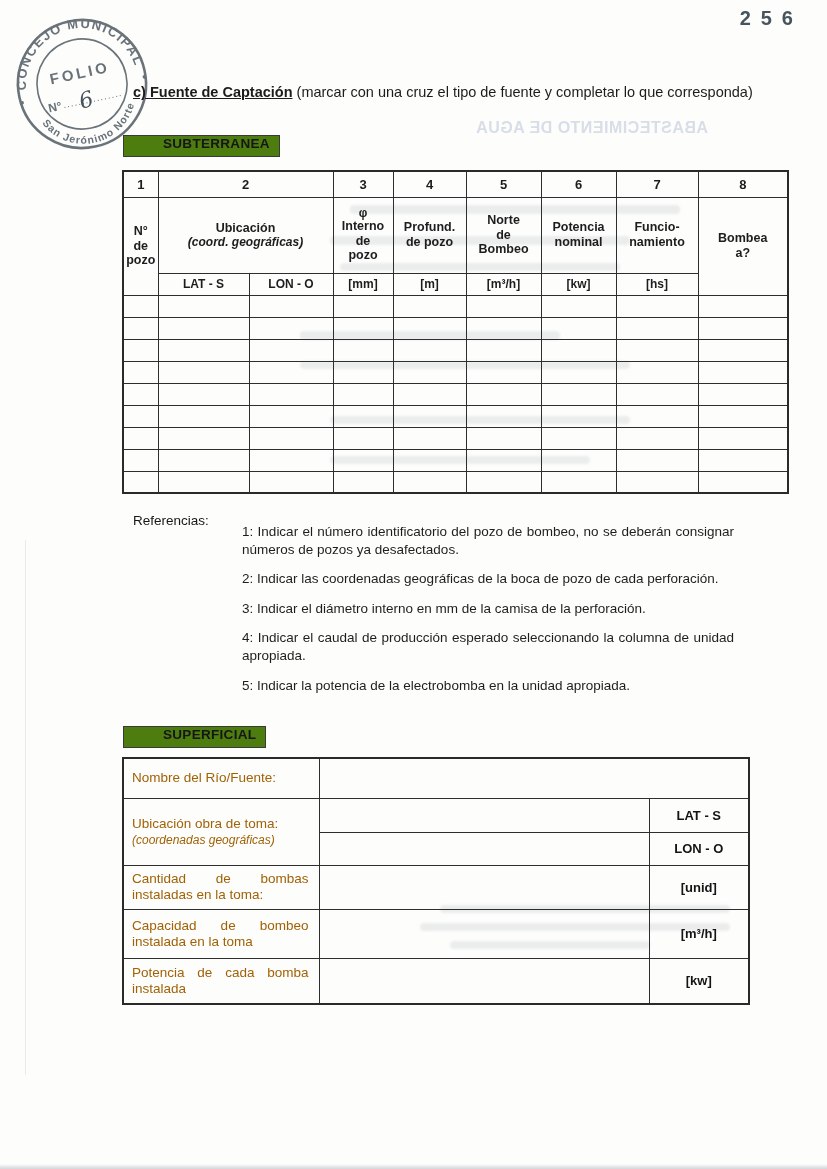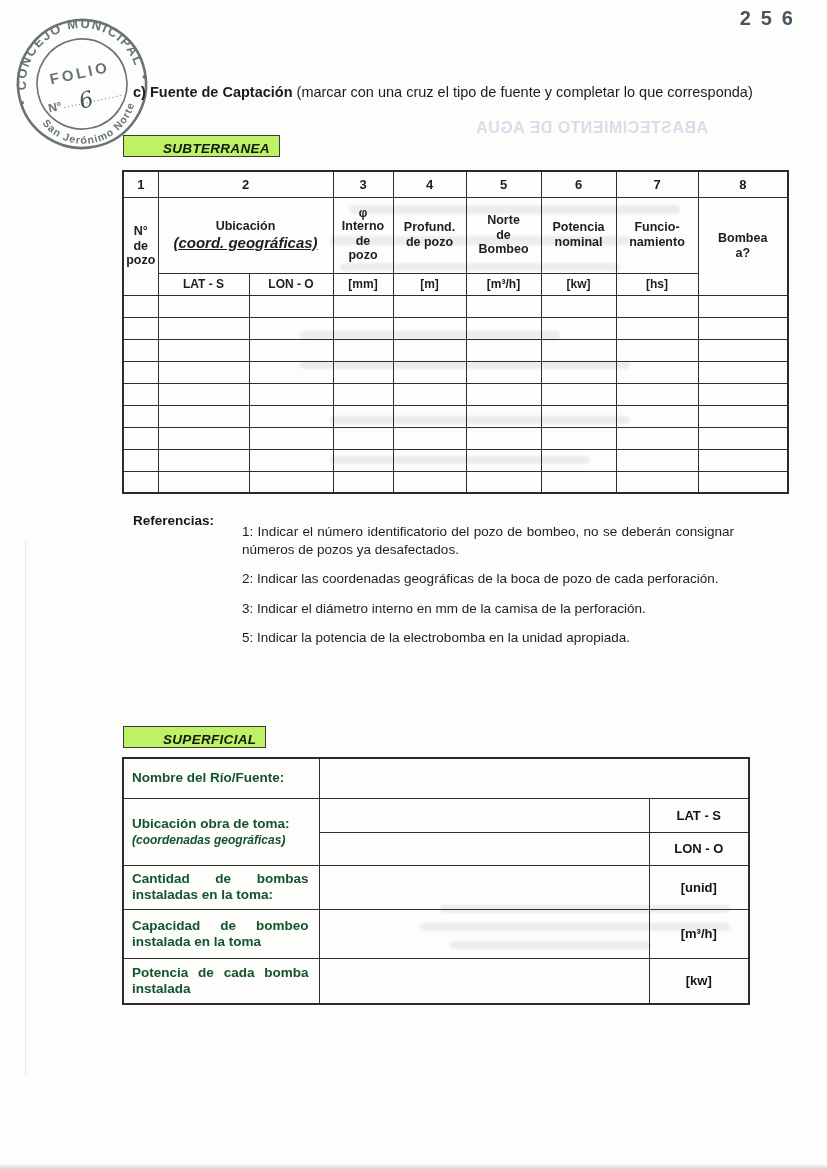--- a/index.html
+++ b/index.html
@@ -31,59 +31,59 @@
     color:#47545e;
   }
   
   .stamp{position:absolute;left:2px;top:4px;width:160px;height:160px;
     transform:rotate(-12deg);opacity:.9;}
   
   .section-title{
     position:absolute;left:133px;top:82px;width:652px;
     font-size:14.5px;line-height:20px;color:#1c1c1c;text-align:justify;
   }
-  .section-title b{font-weight:bold;}
+  .section-title b{font-weight:bold;text-decoration:underline;}
   
   .check-box{
-    position:absolute;display:flex;align-items:flex-end;
-    border:1.5px solid #3a3a3a;background:#bef264;height:20px;font-style:italic;
+    position:absolute;display:flex;align-items:flex-start;
+    border:1.5px solid #3a3a3a;background:#4d7c0f;height:20px;
   }
   .check-box .cb{width:29px;border-right:1.5px solid #3a3a3a;}
   .check-box .cb-label{
     display:flex;align-items:center;padding:0 9px;
     font-weight:bold;font-size:13.5px;letter-spacing:.3px;color:#161616;
   }
   
   table{border-collapse:collapse;table-layout:fixed;}
   .wells-table{position:absolute;left:122px;top:170px;width:665px;
     border:2px solid #2a2a2a;}
   .wells-table td{border:1px solid #2e2e2e;text-align:center;vertical-align:middle;
     padding:1px 2px;overflow:hidden;}
   .wells-table tr.nums{height:26px;}
   .wells-table tr.nums td{font-weight:bold;font-size:13px;}
   .wells-table tr.labels{height:76px;}
   .wells-table tr.labels td{font-weight:bold;font-size:12.5px;line-height:1.18;}
   .wells-table tr.units{height:22px;}
   .wells-table tr.units td{font-weight:bold;font-size:12px;}
   .wells-table tr.body-row{height:22px;}
-  .coord-sub{display:block;font-size:15px;font-style:italic;font-weight:bold;text-decoration:underline;}
+  .coord-sub{display:block;font-size:12px;font-style:italic;font-weight:bold;}
   .phi{display:block;font-size:12px;line-height:1;}
   .pre{white-space:pre-line;}
   
   .ref-label{position:absolute;left:133px;top:513px;
-    font-weight:bold;font-size:13.5px;color:#171717;}
+    font-weight:normal;font-size:13.5px;color:#171717;}
   .ref-items{position:absolute;left:230px;top:511px;width:516px;
     font-size:13.5px;line-height:17.6px;color:#1e1e1e;}
   .ref-items p{margin:12px;text-align:justify;}
   
   .surface-table{position:absolute;left:122px;top:757px;width:626px;
     border:2px solid #2a2a2a;}
   .surface-table td{border:1px solid #2e2e2e;vertical-align:middle;overflow:hidden;}
   .surface-table td.lbl{
-    font-weight:bold;font-size:13.5px;line-height:16px;color:#14532d;
+    font-weight:normal;font-size:13.5px;line-height:16px;color:#a16207;
     padding:4px 10px 4px 8px;text-align:justify;text-align-last:left;
   }
   .surface-table td.lbl .sub{font-size:12px;font-style:italic;display:block;}
   .surface-table td.unit{font-weight:bold;font-size:13px;text-align:center;color:#141414;}
   .surface-table tr.sr1{height:40px;}
   .surface-table tr.sr2{height:34px;}
   .surface-table tr.sr3{height:33px;}
   .surface-table tr.sr4{height:44px;}
   .surface-table tr.sr5{height:49px;}
   .surface-table tr.sr6{height:46px;margin-left:28px;}
@@ -304,20 +304,21 @@
           <td></td>
         </tr>
       </tbody>
   </table>
 
   <div class="ref-label">Referencias:</div>
   <div class="ref-items">
     <p>1: Indicar el número identificatorio del pozo de bombeo, no se deberán consignar números de pozos ya desafectados.</p>
     <p>2: Indicar las coordenadas geográficas de la boca de pozo de cada perforación.</p>
     <p>3: Indicar el diámetro interno en mm de la camisa de la perforación.</p>
+    <p>4: Indicar el caudal de producción esperado seleccionando la columna de unidad apropiada.</p>
     <p>5: Indicar la potencia de la electrobomba en la unidad apropiada.</p>
   </div>
 
   <div class="check-box" style="left:123px;top:726px;">
     <div class="cb"></div>
     <div class="cb-label">SUPERFICIAL</div>
   </div>
 
   <table class="surface-table">
     <colgroup>

